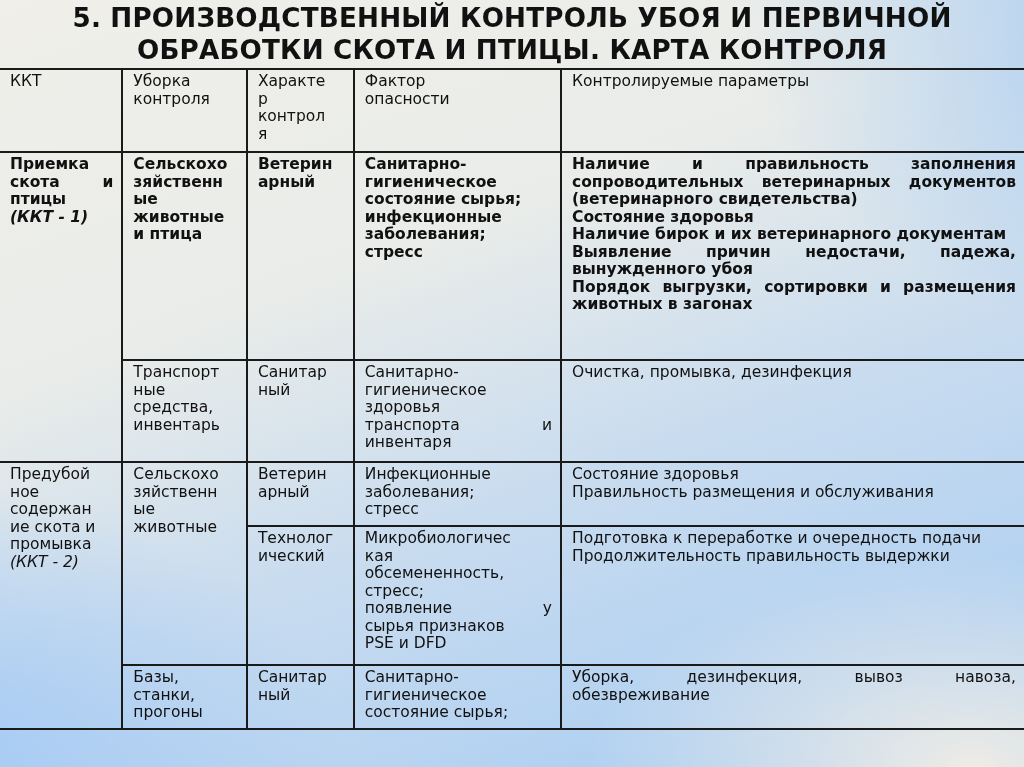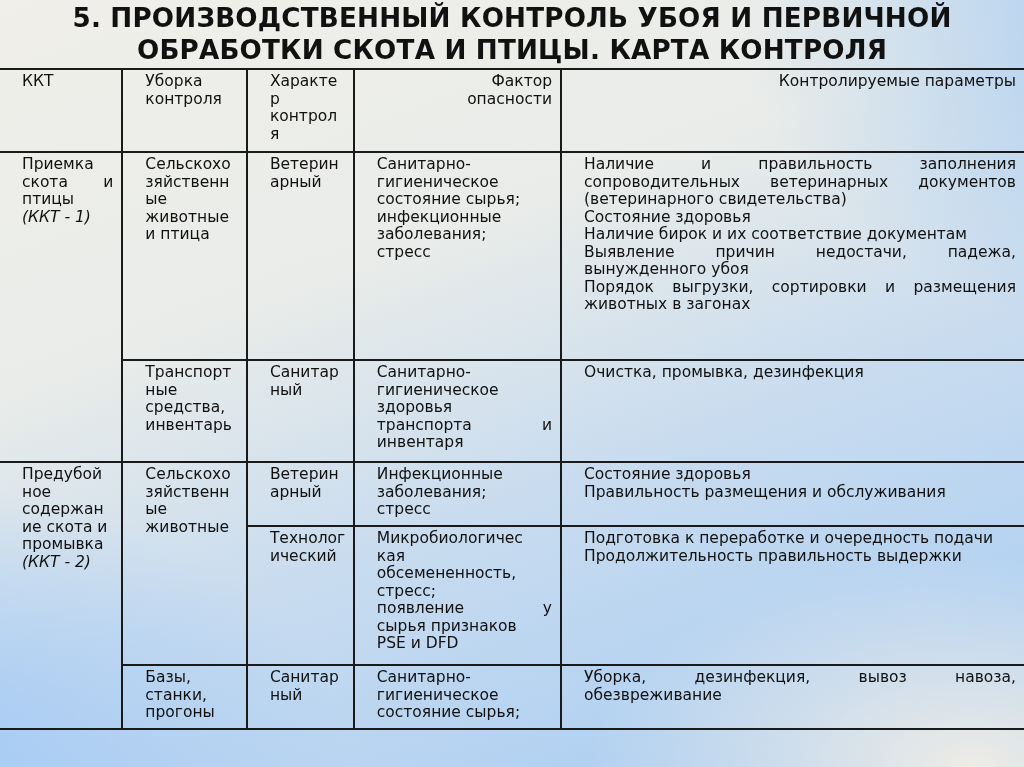--- a/index.html
+++ b/index.html
@@ -35,38 +35,38 @@
       width: 1024px;
       border-collapse: collapse;
       table-layout: fixed;
       font-family: "DejaVu Sans", sans-serif;
       font-size: 15.5px;
       line-height: 17.5px;
     }
     table.kk td {
       border: 2px solid #1a1a1a;
       vertical-align: top;
-      padding: 3px 8px 2px 22px;
+      padding: 3px 8px 2px 10px;
       overflow: hidden;
       background: transparent;
     }
     table.kk tr td:first-child { border-left: none; }
     table.kk tr td:last-child { border-right: none; }
     .c1 { width: 111px; }
     .c2 { width: 113px; }
     .c3 { width: 97px; }
     .c4 { width: 188px; }
     .c5 { width: 420px; }
     .hdr td { height: 76px; }
-    .center { text-align: right; }
+    .center { text-align: left; }
     .just { text-align: justify; text-align-last: left; }
     .it { font-style: italic; }
     .line { display: block; }
     .jl { display: block; text-align: justify; text-align-last: justify; }
-    .r1 td { height: 201px; }
+    .r1 td { height: 201px; font-weight: bold; }
     .r2 td { height: 95px; }
     .r3a td { height: 57px; }
     .r3b td { height: 132px; margin-left: 44px; }
     .r4 td { height: 57px; border-radius: 18px; }
   </style>
 </head>
 <body>
 
 <div class="bg-overlay"></div>
 
@@ -125,21 +125,21 @@
       <span class="line">Санитарно-</span>
       <span class="line">гигиеническое</span>
       <span class="line">состояние сырья;</span>
       <span class="line">инфекционные</span>
       <span class="line">заболевания;</span>
       <span class="line">стресс</span>
     </td>
     <td>
       <span class="line just">Наличие и правильность заполнения сопроводительных ветеринарных документов (ветеринарного свидетельства)</span>
       <span class="line just">Состояние здоровья</span>
-      <span class="line just">Наличие бирок и их соответствие документам</span>
+      <span class="line just">Наличие бирок и их ветеринарного документам</span>
       <span class="line just">Выявление причин недостачи, падежа, вынужденного убоя</span>
       <span class="line just">Порядок выгрузки, сортировки и размещения животных в загонах</span>
     </td>
   </tr>
 
   <tr class="r2">
     <td>
       <span class="line">Транспорт</span>
       <span class="line">ные</span>
       <span class="line">средства,</span>

